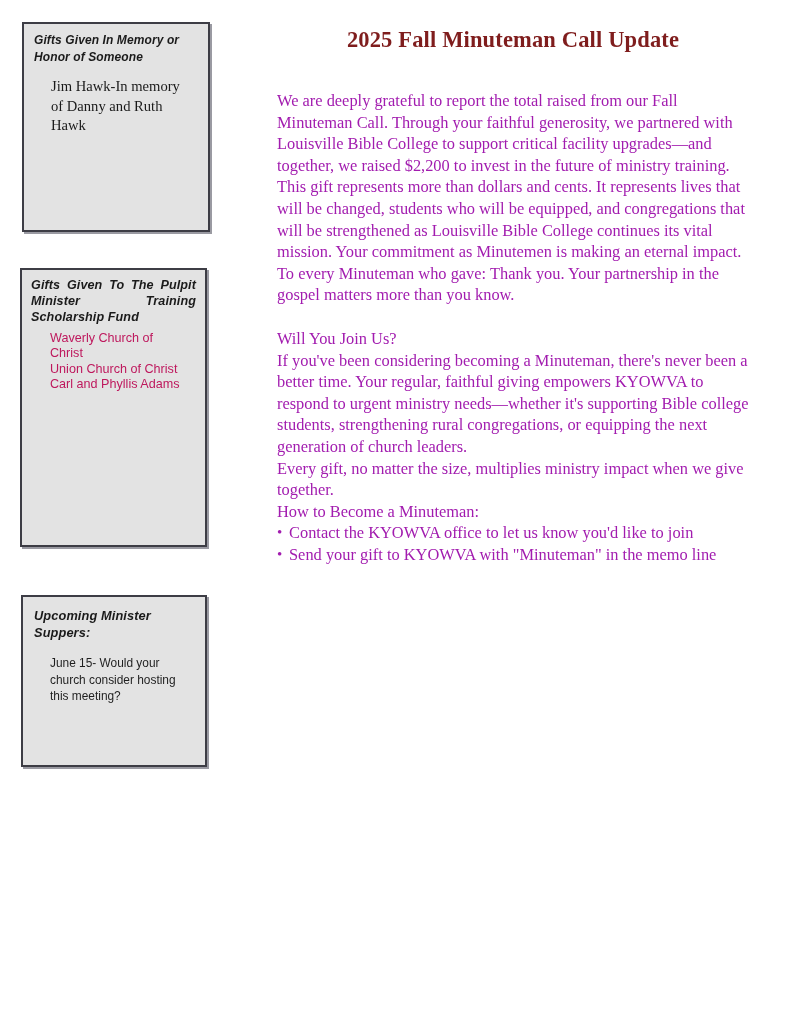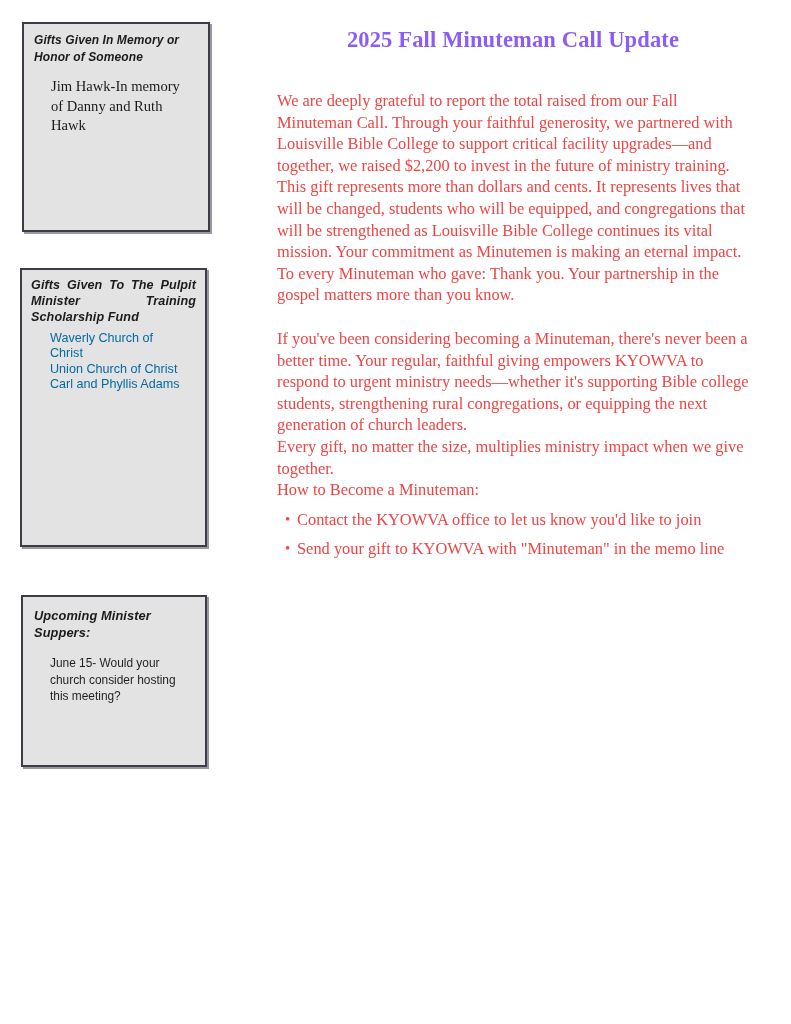--- a/index.html
+++ b/index.html
@@ -85,21 +85,21 @@
     padding-left: 3px;
   }
 
   
   #box-scholarship .box-body {
     font-family: "Liberation Sans", sans-serif;
     font-size: 12.6px;
     line-height: 15.3px;
     margin-top: 6px;
     padding-left: 5px;
-    color: #0369a1;
+    color: #be185d;
   }
 
   
   #box-suppers .box-body {
     font-family: "Liberation Sans", sans-serif;
     font-size: 11.9px;
     line-height: 16.5px;
     margin-top: 14px;
     padding-left: 2px;
     color: #1f1f1f;
@@ -116,47 +116,47 @@
     width: 472px;
   }
 
   #doc-title {
     font-family: "Liberation Serif", serif;
     font-weight: bold;
     font-size: 22.5px;
     line-height: 28px;
     text-align: center;
     margin: 0 0 0 0;
-    color: #8b5cf6;
+    color: #7f1d1d;
     letter-spacing: 0.15px;
   }
 
   .body-block {
     font-family: "Liberation Serif", serif;
     font-size: 16.4px;
     line-height: 21.6px;
-    color: #ef4444;
+    color: #a21caf;
     margin: 0;
   }
 
   #para-gratitude { margin-top: 36px; }
   #section-join   { margin-top: 22px; }
   #para-every     { margin-top: 0px; }
 
   .lead-line { margin: 0; }
 
   .bullet-list {
     list-style: none;
     margin: 0;
     padding: 0;
   }
   .bullet-item {
     position: relative;
     padding-left: 12px;
-    margin: 8px;
+    margin: 0;
   }
   .bullet-item::before {
     content: "\2022";
     position: absolute;
     left: 0;
     top: 0;
     font-size: 15px;
   }
 </style>
 </head>
@@ -185,20 +185,21 @@
   </div>
 </div>
 
 <div id="article">
 
   <h1 id="doc-title">2025 Fall Minuteman Call Update</h1>
 
   <p class="body-block" id="para-gratitude">We are deeply grateful to report the total raised from our Fall Minuteman Call. Through your faithful generosity, we partnered with Louisville Bible College to support critical facility upgrades—and together, we raised $2,200 to invest in the future of ministry training. This gift represents more than dollars and cents. It represents lives that will be changed, students who will be equipped, and congregations that will be strengthened as Louisville Bible College continues its vital mission. Your commitment as Minutemen is making an eternal impact. To every Minuteman who gave: Thank you. Your partnership in the gospel matters more than you know.</p>
 
   <div id="section-join">
+    <p class="body-block lead-line">Will You Join Us?</p>
     <p class="body-block">If you've been considering becoming a Minuteman, there's never been a better time. Your regular, faithful giving empowers KYOWVA to respond to urgent ministry needs—whether it's supporting Bible college students, strengthening rural congregations, or equipping the next generation of church leaders.</p>
   </div>
 
   <p class="body-block" id="para-every">Every gift, no matter the size, multiplies ministry impact when we give together.</p>
 
   <p class="body-block lead-line">How to Become a Minuteman:</p>
 
   <ul class="bullet-list body-block">
     <li class="bullet-item">Contact the KYOWVA office to let us know you'd like to join</li>
     <li class="bullet-item">Send your gift to KYOWVA with "Minuteman" in the memo line</li>

